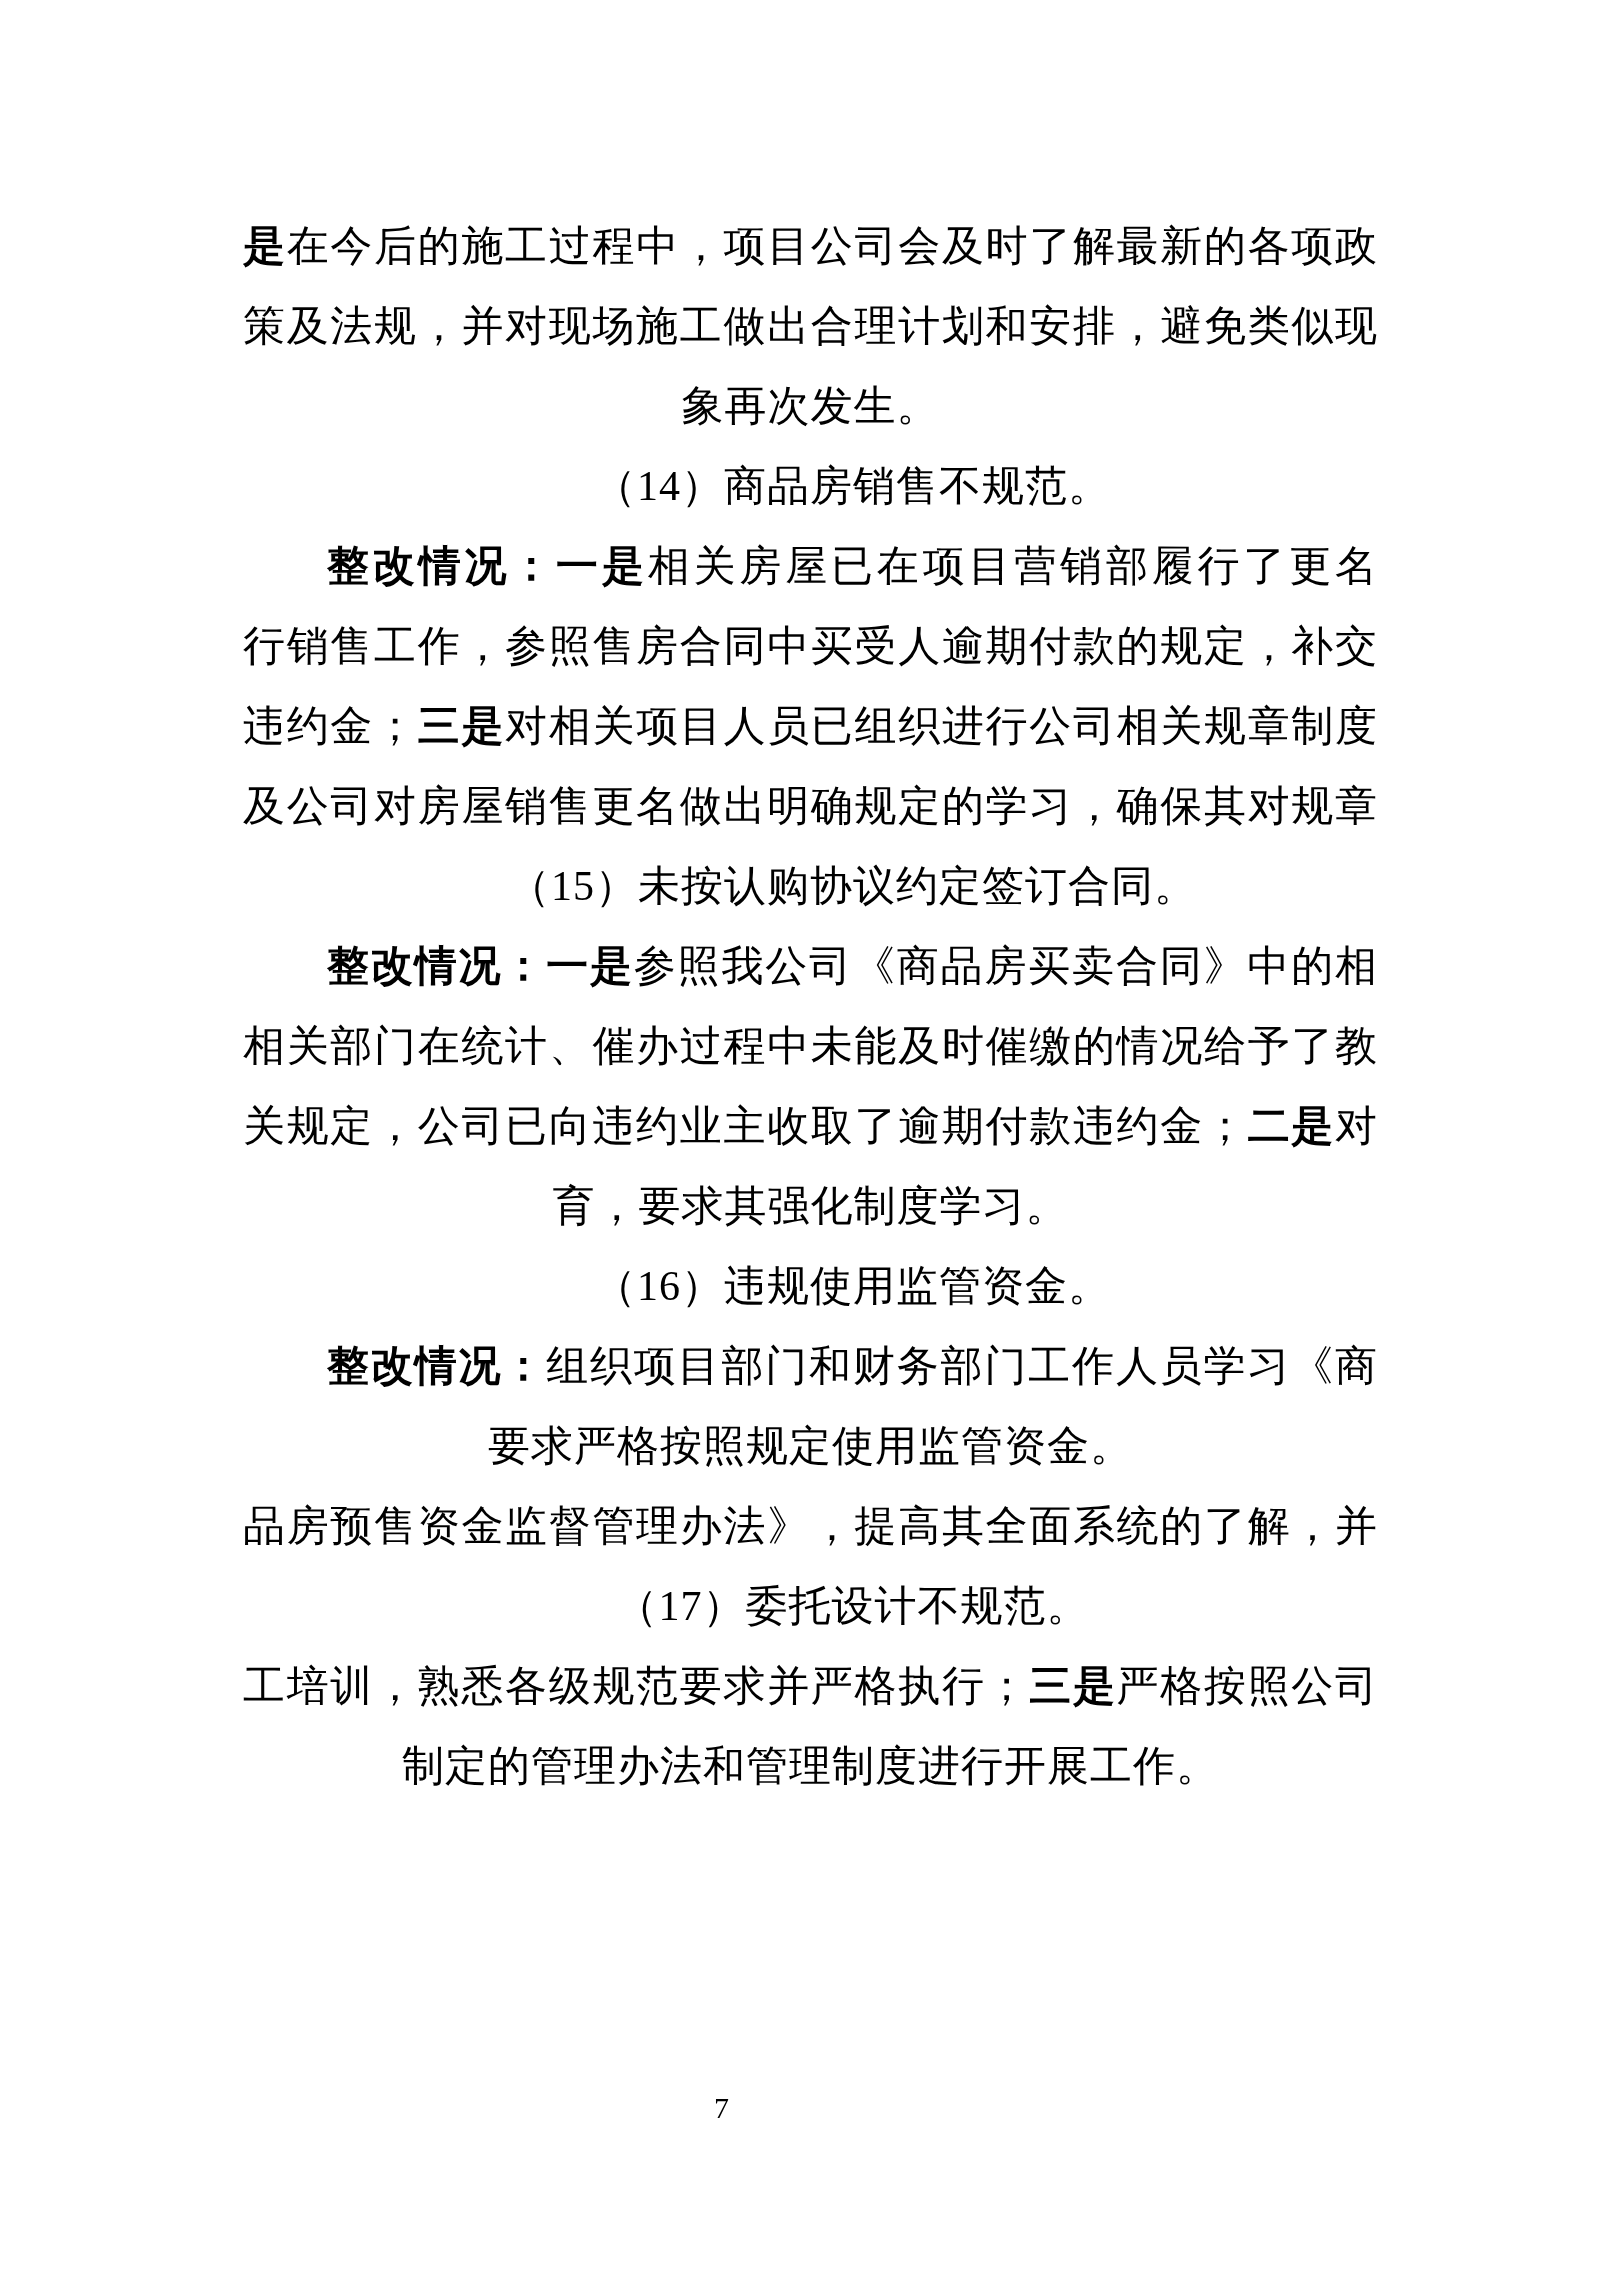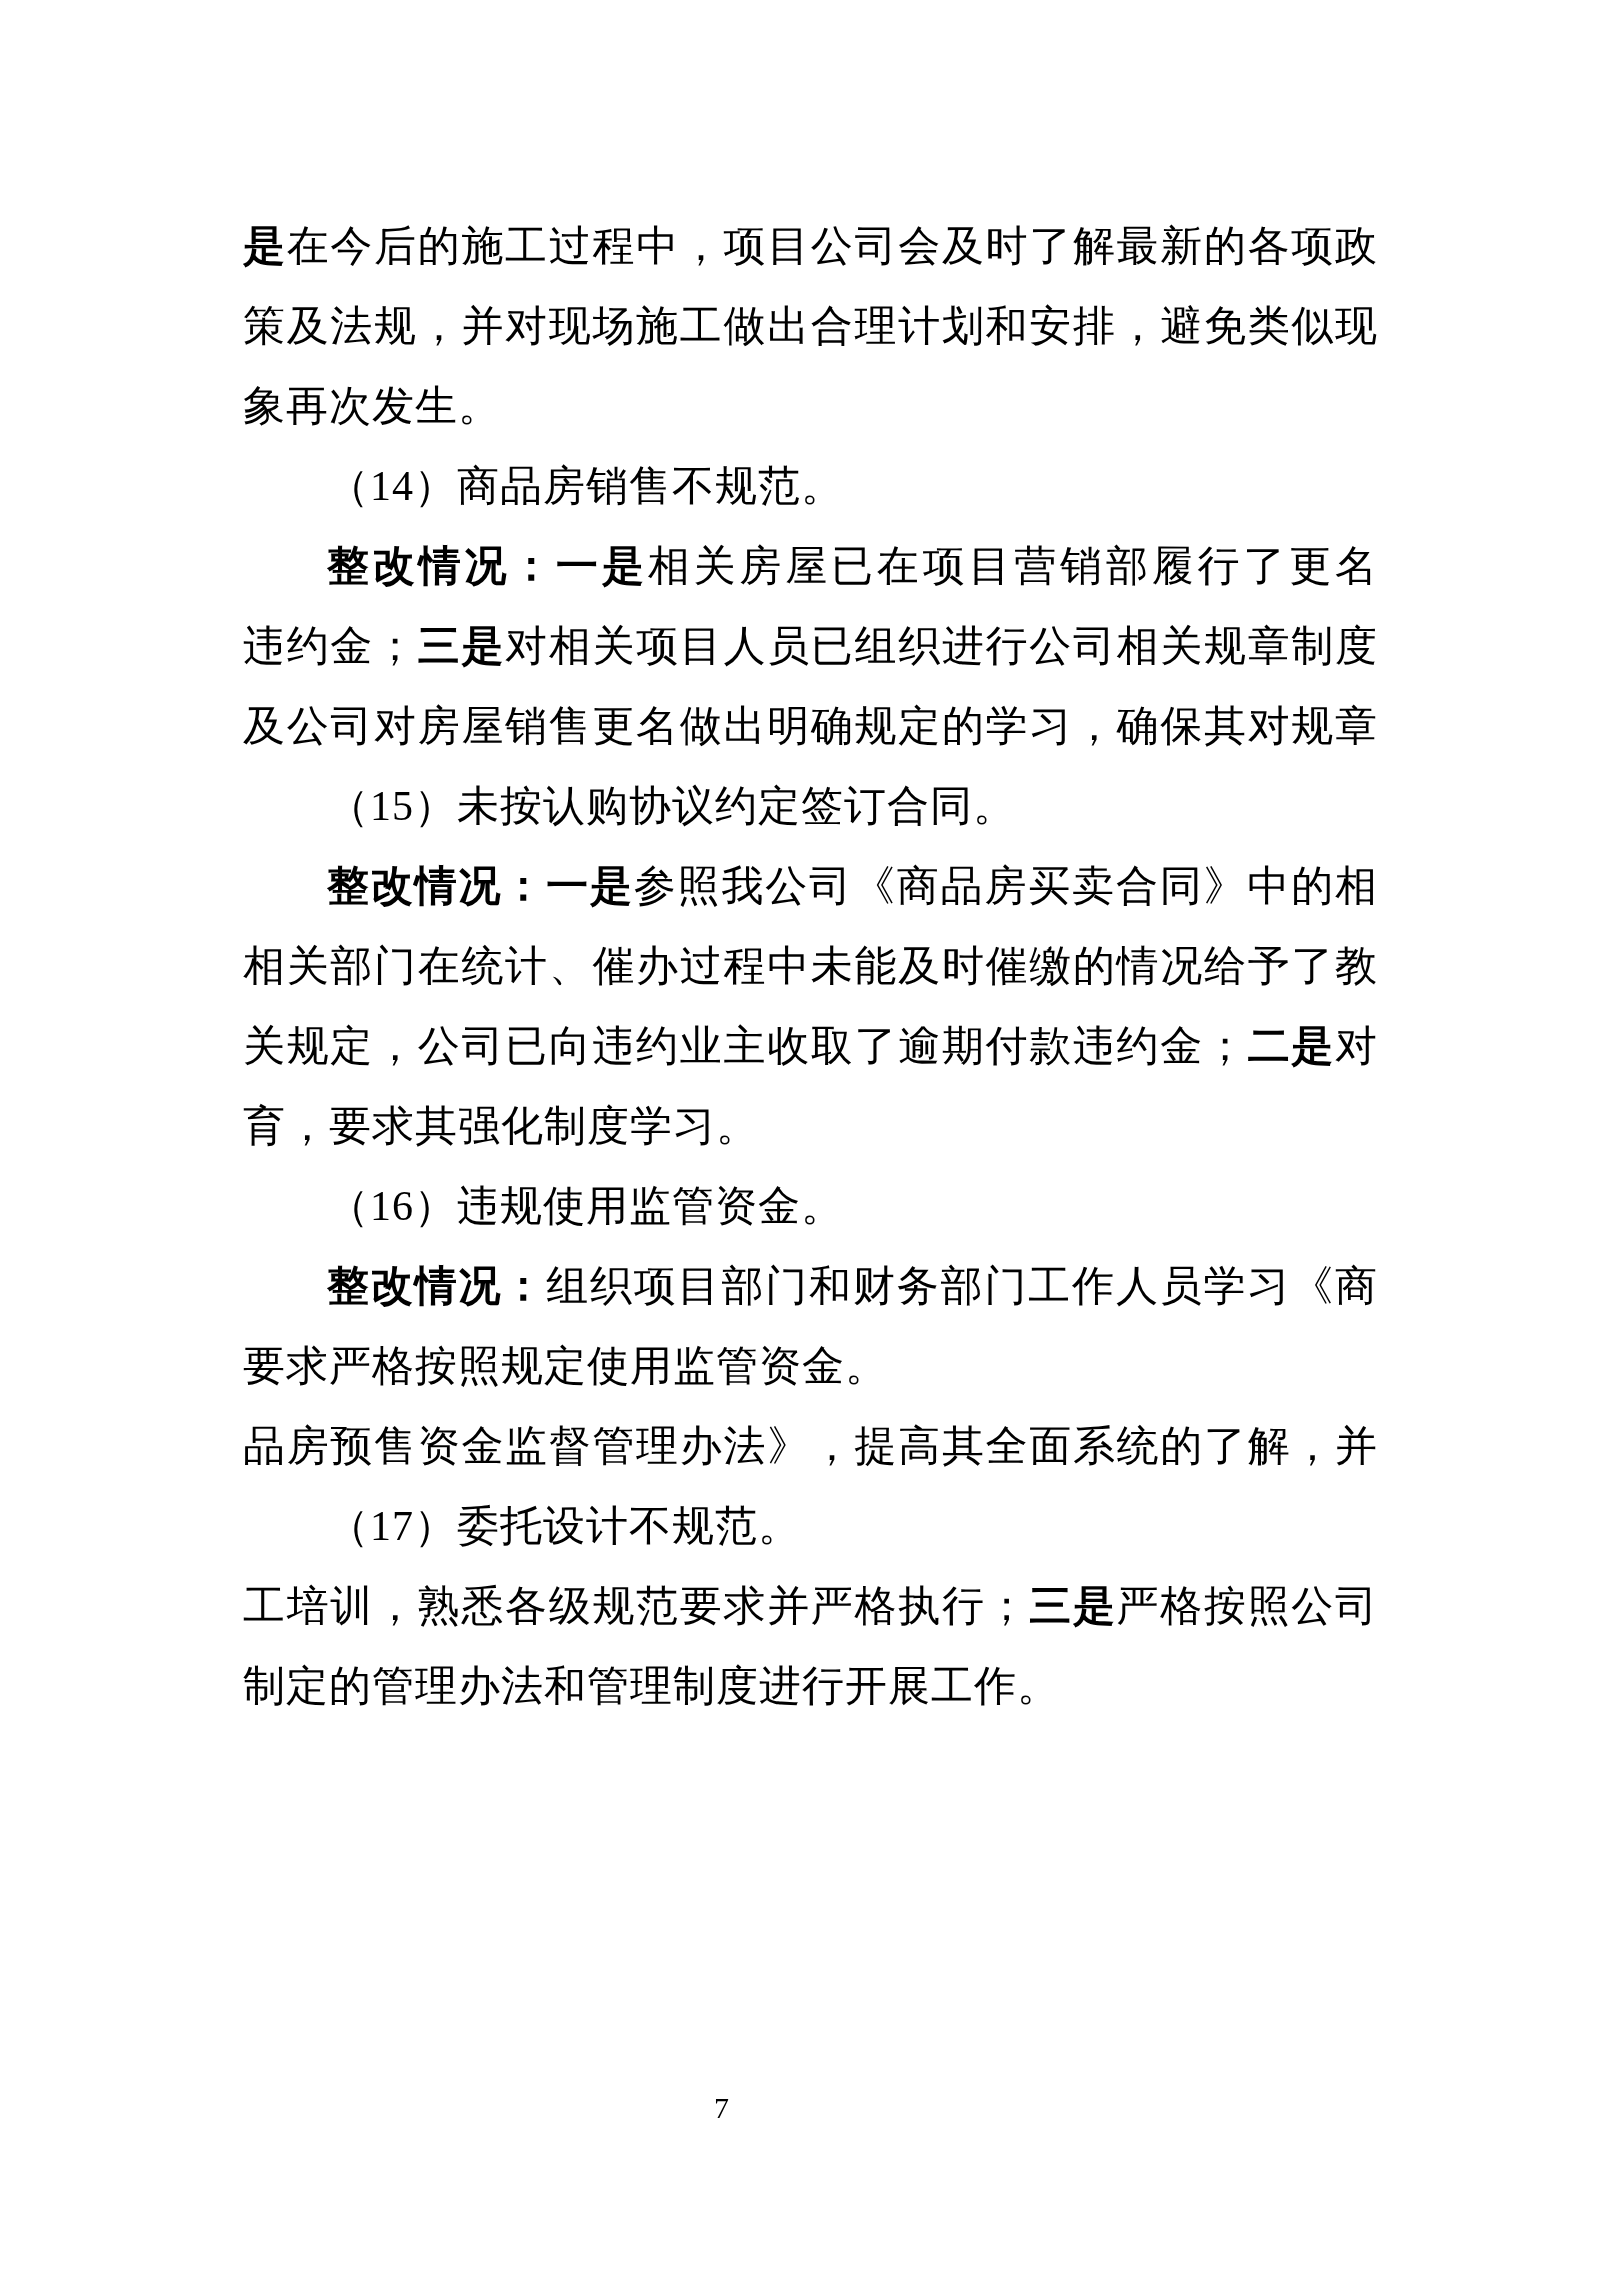--- a/index.html
+++ b/index.html
@@ -21,21 +21,21 @@
     position: absolute;
     left: 243px;
     top: 206px;
     width: 1135px;
   }
   .line {
     height: 80px;
     line-height: 80px;
     font-size: 42px;
     overflow: hidden;
-    text-align: left;
+    text-align: center;
     letter-spacing: 1px;
   }
   .line.justify {
     text-align: justify;
     text-align-last: justify;
     word-break: break-all;
   }
   .line.indent {
     text-indent: 2em;
   }
@@ -60,20 +60,21 @@
 </head>
 <body>
 
 <div class="page" style="background: rgb(255, 255, 255); color: rgb(0, 0, 0);">
   <div class="doc-body">
       <div class="line justify"><span class="run bold">是</span><span class="run">在今后的施工过程中，项目公司会及时了解最新的各项政</span></div>
       <div class="line justify"><span class="run">策及法规，并对现场施工做出合理计划和安排，避免类似现</span></div>
       <div class="line"><span class="run">象再次发生。</span></div>
       <div class="line indent"><span class="run">（14）商品房销售不规范。</span></div>
       <div class="line indent justify"><span class="run bold">整改情况：</span><span class="run bold">一是</span><span class="run">相关房屋已在项目营销部履行了更名</span></div>
+      <div class="line justify"><span class="run">行销售工作，参照售房合同中买受人逾期付款的规定，补交</span></div>
       <div class="line justify"><span class="run">违约金；</span><span class="run bold">三是</span><span class="run">对相关项目人员已组织进行公司相关规章制度</span></div>
       <div class="line justify"><span class="run">及公司对房屋销售更名做出明确规定的学习，确保其对规章</span></div>
       <div class="line indent"><span class="run">（15）未按认购协议约定签订合同。</span></div>
       <div class="line indent justify"><span class="run bold">整改情况：</span><span class="run bold">一是</span><span class="run">参照我公司《商品房买卖合同》中的相</span></div>
       <div class="line justify"><span class="run">相关部门在统计、催办过程中未能及时催缴的情况给予了教</span></div>
       <div class="line justify"><span class="run">关规定，公司已向违约业主收取了逾期付款违约金；</span><span class="run bold">二是</span><span class="run">对</span></div>
       <div class="line"><span class="run">育，要求其强化制度学习。</span></div>
       <div class="line indent"><span class="run">（16）违规使用监管资金。</span></div>
       <div class="line indent justify"><span class="run bold">整改情况：</span><span class="run">组织项目部门和财务部门工作人员学习《商</span></div>
       <div class="line"><span class="run">要求严格按照规定使用监管资金。</span></div>

